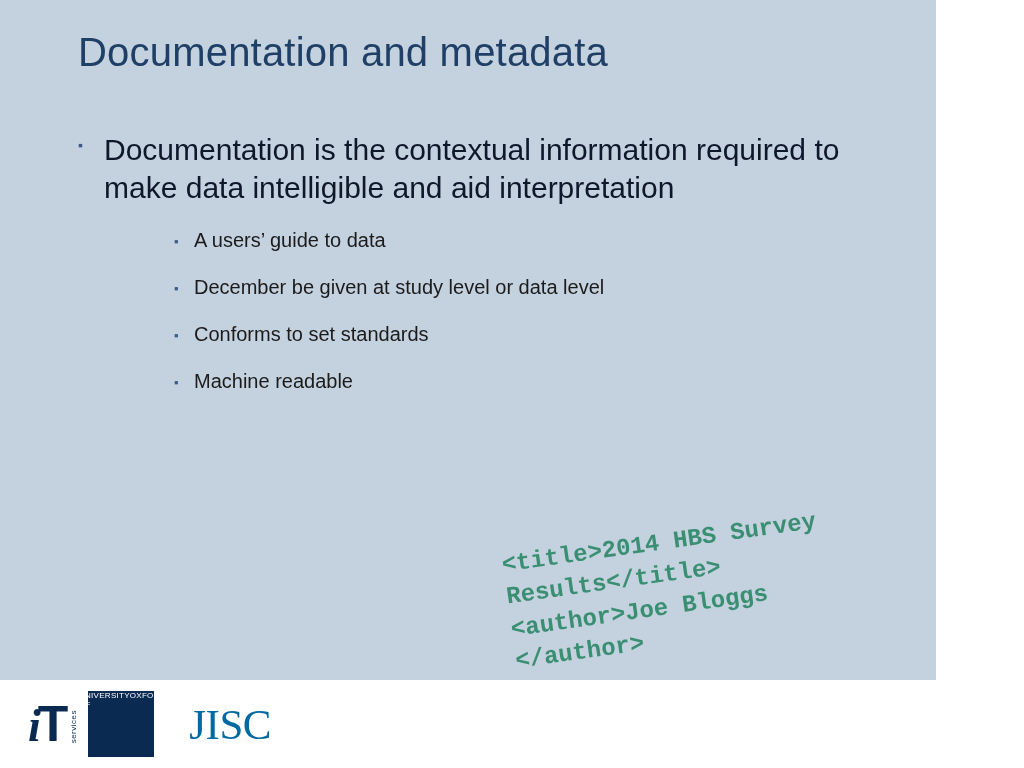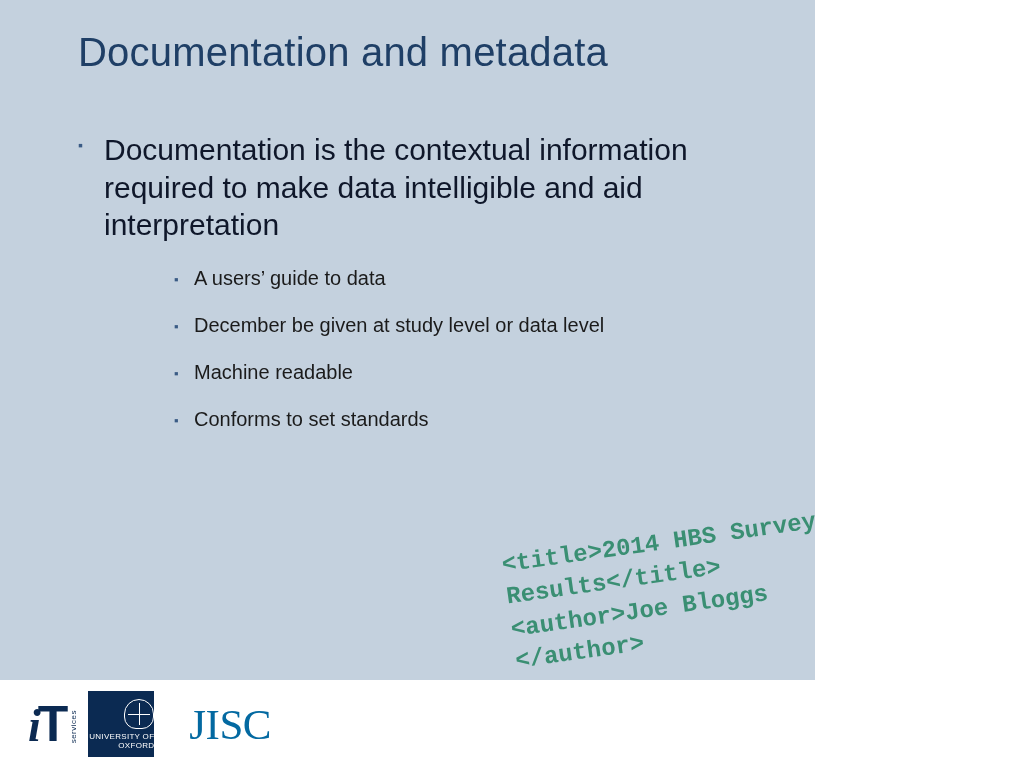--- a/index.html
+++ b/index.html
@@ -1,18 +1,18 @@
 <!DOCTYPE html>
 <html><head>
   <meta charset="utf-8">
   <style>
     * { margin: 0; padding: 0; box-sizing: border-box; }
     html, body { width: 1024px; height: 768px; overflow: hidden; font-family: Arial, Helvetica, sans-serif; }
     .slide {
-      width: 815px; height: 768px; position: relative; background: #ffffff;
+      width: 936px; height: 768px; position: relative; background: #ffffff;
     }
     .content-area {
       width: 100%; height: 680px; background: #c4d1de; padding: 30px 78px 20px 78px;
     }
     .title {
       color: #1f3f66; font-size: 40px; font-weight: 400; margin-bottom: 56px; letter-spacing: 0.2px;
     }
     .bullets { list-style: none; }
     .b1 {
       color: #0f172a; font-size: 30px; line-height: 1.25; margin-bottom: 22px; position: relative; padding-left: 26px;
@@ -31,21 +31,21 @@
     }
     .logo-it {
       display:flex; align-items:flex-end; color:#0b2a52; font-style:italic; font-weight:700;
     }
     .logo-it .i { font-family: Georgia, serif; font-size:46px; line-height:1; font-style:italic; }
     .logo-it .T { font-family: Arial, sans-serif; font-size:50px; line-height:1; font-style:normal; font-weight:900; letter-spacing:-2px; margin-left:-3px; }
     .logo-it .svc {
       font-size:8px; font-weight:400; font-style:normal; writing-mode: vertical-rl; transform: rotate(180deg); color:#0b2a52; margin-left:3px; margin-bottom:6px; letter-spacing:0.5px;
     }
     .logo-ox {
-      width:66px; height:66px; background:#0b2a52; color:#fff; display:flex; flex-direction:column; align-items:flex-end; justify-content:center; font-size:8px; letter-spacing:0.3px;
+      width:66px; height:66px; background:#0b2a52; color:#fff; display:flex; align-items:flex-start; justify-content:center; font-size:8px; letter-spacing:0.3px;
     }
     .ox-crest {
       width:30px; height:30px; border:1.5px solid #fff; border-radius:50% 50% 40% 40%; margin-bottom:3px; position:relative;
     }
     .ox-crest::before { content:""; position:absolute; left:50%; top:3px; bottom:3px; width:1px; background:#fff; }
     .ox-crest::after { content:""; position:absolute; top:50%; left:3px; right:3px; height:1px; background:#fff; }
     .logo-jisc {
       color:#0369a1; font-family: Georgia, 'Times New Roman', serif; font-size:43px; font-weight:400; margin-left:25px; letter-spacing:-0.5px;
     }
     .xml-snippet {
@@ -57,22 +57,22 @@
 </head>
 <body>
 
 <div class="slide">
   <div class="content-area">
     <h1 class="title">Documentation and metadata</h1>
     <ul class="bullets">
       <li class="b1">Documentation is the contextual information required to make data intelligible and aid interpretation</li>
       <li class="b2">A users’ guide to data</li>
       <li class="b2">December be given at study level or data level</li>
+      <li class="b2">Conforms to set standards</li>
       <li class="b2">Machine readable</li>
-      <li class="b2">Conforms to set standards</li>
     </ul>
   </div>
 
   <div class="xml-snippet">
     <div>&lt;title&gt;2014 HBS Survey Results&lt;/title&gt;</div>
     <div>&lt;author&gt;Joe Bloggs</div>
     <div>&lt;/author&gt;</div>
   </div>
 
   <div class="footer">

